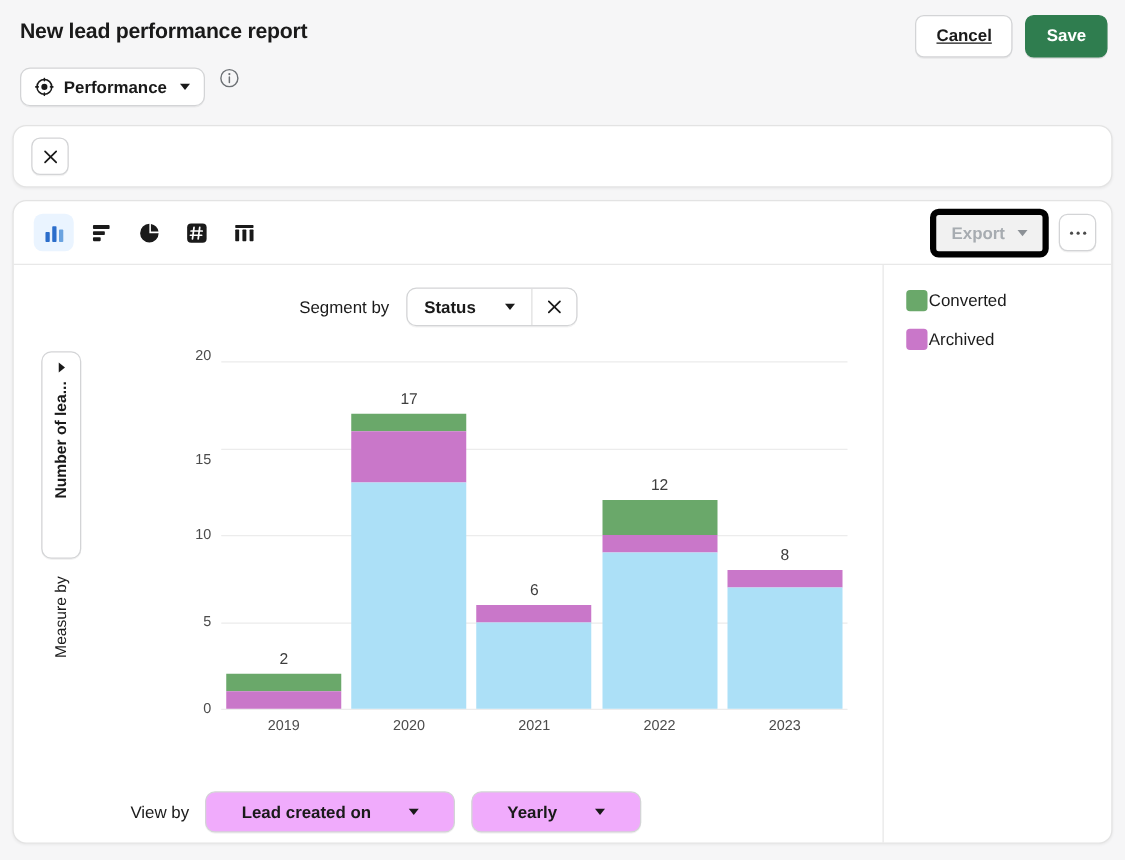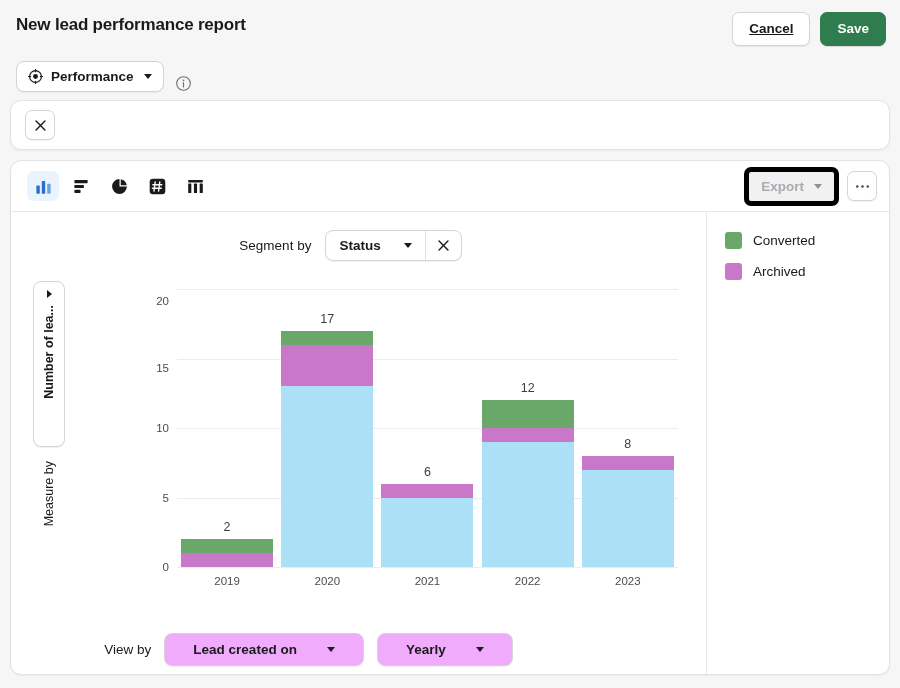--- a/index.html
+++ b/index.html
@@ -48,21 +48,21 @@
   .btn-primary {
     background: #2f7d4f;
     border: 1px solid #2f7d4f;
     color: #ffffff;
     box-shadow: 0 1px 0 rgba(0,0,0,0.12);
   }
 
   
   .typerow {
     display: flex;
-    align-items: flex-end;
+    align-items: flex-start;
     gap: 11px;
     padding: 6px 16px 0 16px;
     height: 44px;
   }
   .chip {
     display: inline-flex;
     align-items: center;
     gap: 8px;
     background: #ffffff;
     border: 1px solid #d3d4d6;
@@ -144,21 +144,21 @@
     border-radius: 7px;
     padding: 7px 12px;
     font-size: 13.5px;
     font-weight: bold;
     cursor: default;
   }
 
   .chart-body { display: flex; flex: 1; }
   .chart-main { flex: 1; position: relative; border-right: 1px solid #e8e8e8; }
   .legend-panel { width: 182px; padding: 20px 0 0 18px; }
-  .legend-item { display: flex; align-items: center; gap: 11px; margin-bottom: 14px; }
+  .legend-item { display: flex; align-items: center; gap: 1px; margin-bottom: 14px; }
   .legend-swatch { width: 17px; height: 17px; border-radius: 3px; }
   .legend-label { font-size: 13.5px; color: #1a1a1a; }
 
   
   .segment-row {
     display: flex;
     align-items: center;
     justify-content: center;
     gap: 14px;
     padding-top: 18px;
@@ -433,21 +433,21 @@
           </div>
           <span class="measure-by">Measure by</span>
         </div>
 
         <div class="plot">
           <div id="yticks">
               <div class="ytick" style="top: 290px;">0</div>
               <div class="ytick" style="top: 220.5px;">5</div>
               <div class="ytick" style="top: 151px;">10</div>
               <div class="ytick" style="top: 91px;">15</div>
-              <div class="ytick" style="top: 24px;">20</div>
+              <div class="ytick" style="top: 8px;">20</div>
             </div>
           <div id="grid">
               <div class="gridline" style="top: 290px;"></div>
               <div class="gridline" style="top: 220.5px;"></div>
               <div class="gridline" style="top: 151px;"></div>
               <div class="gridline" style="top: 81.5px;"></div>
               <div class="gridline" style="top: 12px;"></div>
             </div>
           <div class="bars" id="bars" style="height: 290px;">
               <div class="bar-col">

